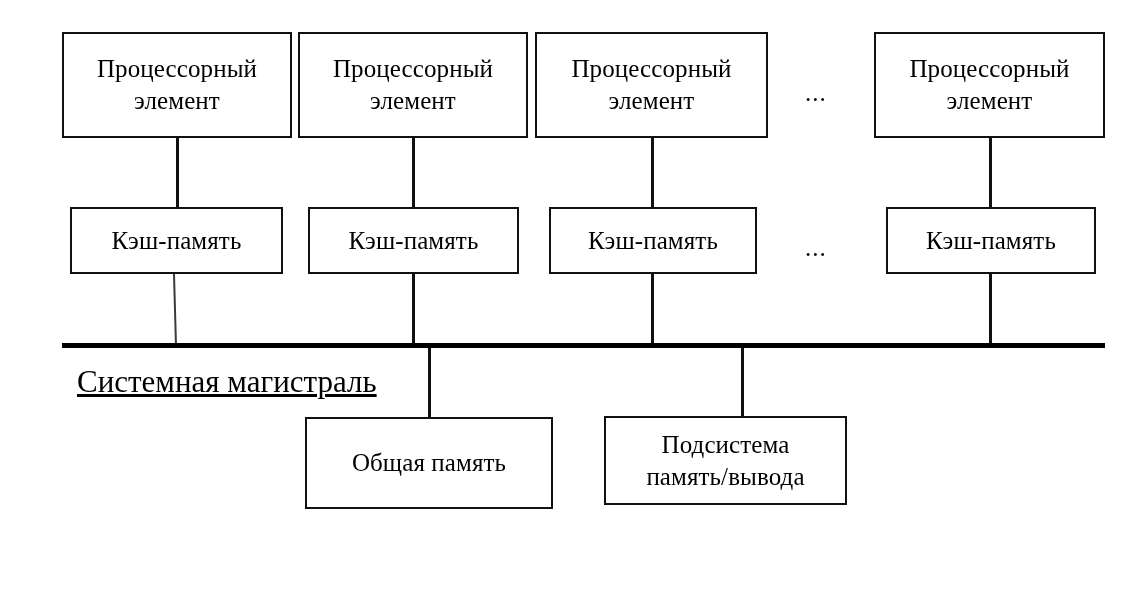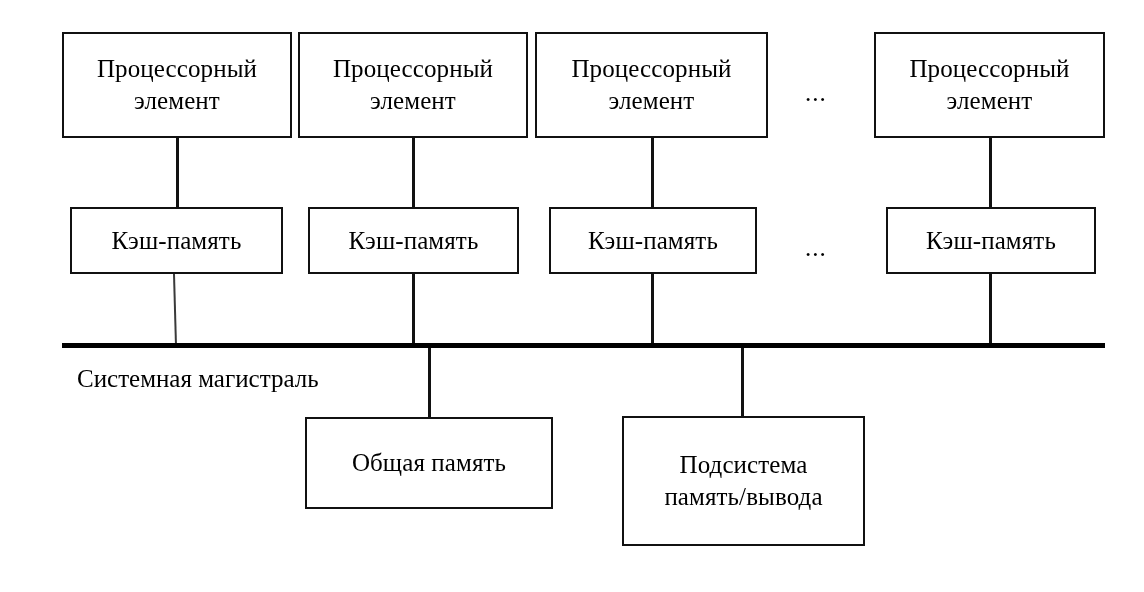--- a/index.html
+++ b/index.html
@@ -49,24 +49,25 @@
     background: #3a3a3a;
   }
   .bus {
     position: absolute;
     background: #000000;
     height: 5px;
     z-index: 4;
   }
   .bus-label {
     position: absolute;
-    font-size: 25px;
+    font-size: 31px;
     line-height: 1;
     white-space: nowrap;
     z-index: 5;
+    text-decoration: underline;
   }
   .ellipsis {
     position: absolute;
     font-size: 25px;
     line-height: 1;
     letter-spacing: 1px;
     white-space: nowrap;
     z-index: 2;
   }
 </style>
@@ -137,20 +138,20 @@
 
   <div class="bus-label" style="left:77px; top:366px;">Системная магистраль</div>
 
   <div class="connector v" style="left:428px; top:347px; height:72px;"></div>
   <div class="connector v" style="left:741px; top:347px; height:72px;"></div>
 
   <div class="node" style="left:305px; top:417px; width:248px; height:92px;">
     <span class="label">Общая память</span>
   </div>
 
-  <div class="node" style="left:622px; top:416px; width:243px; height:130px;">
+  <div class="node" style="left:604px; top:416px; width:243px; height:89px;">
     <span class="label">
       <span>Подсистема</span><br>
       <span>память/вывода</span>
     </span>
   </div>
 
 </div>
 
 </body></html>

